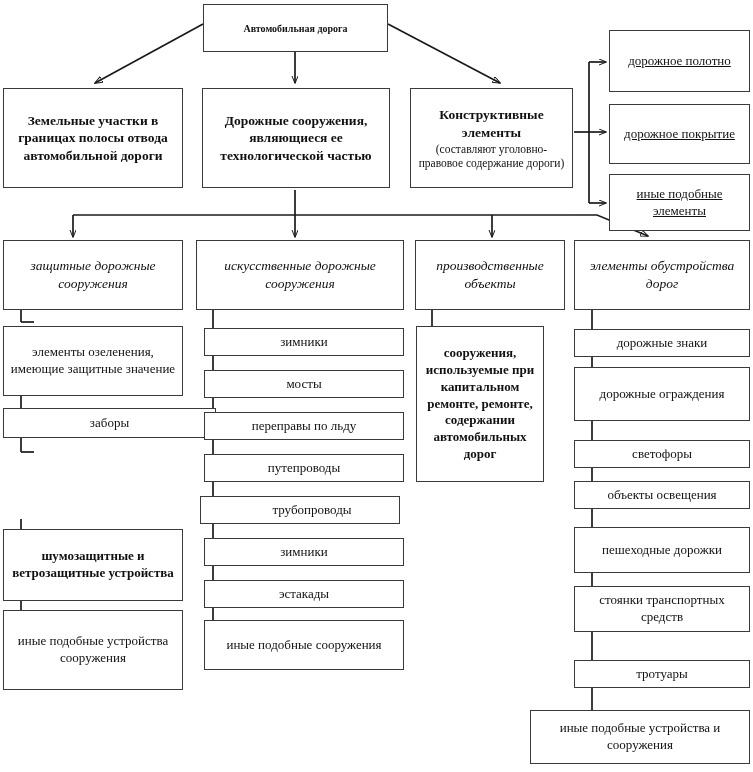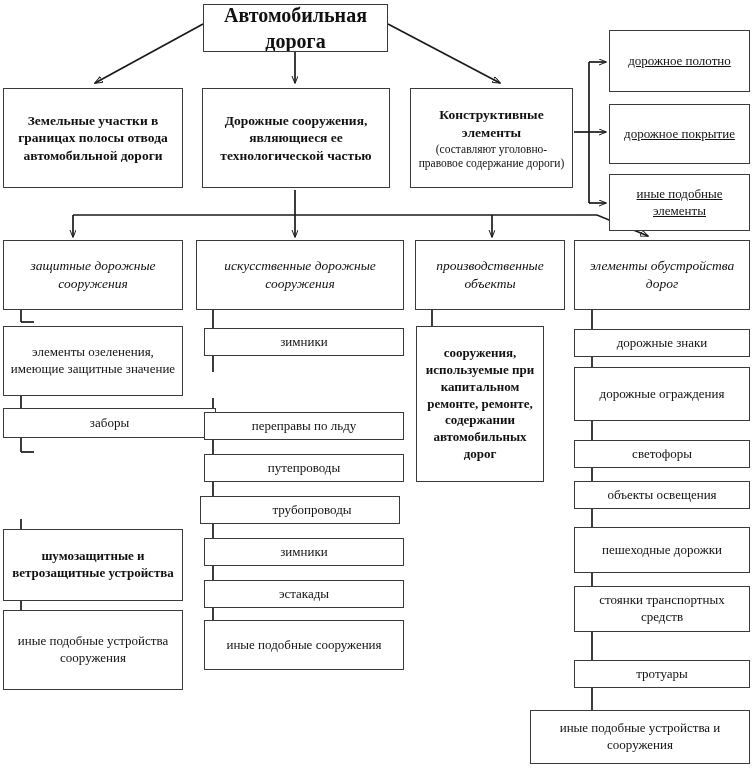--- a/index.html
+++ b/index.html
@@ -21,21 +21,21 @@
     padding:2px 4px;
   }
   .box span{display:block;width:100%;}
 
   .bold{font-weight:bold;}
   .ital{font-style:italic;}
   .under{text-decoration:underline;}
 
   .sub{font-weight:normal;font-size:11.5px;display:block;line-height:1.22;}
 
-  .f15{font-size:20px;}
+  .f15{font-size:10px;}
   .f135{font-size:13.5px;}
   .f13{font-size:13px;}
 
   
   .box.thin{border-width:1.4px;}
 
   svg.lines{position:absolute;left:0;top:0;width:753px;height:772px;pointer-events:none;}
   svg.lines line, svg.lines path, svg.lines polyline{stroke:#1a1a1a;fill:none;}
 </style>
 </head>
@@ -155,20 +155,23 @@
   <div class="box thin f13" style="left:3px;top:529px;width:180px;height:72px;font-weight:bold;">
     <span>шумозащитные и ветрозащитные устройства</span>
   </div>
   <div class="box thin f13" style="left:3px;top:610px;width:180px;height:80px;">
     <span>иные подобные устройства сооружения</span>
   </div>
 
   <div class="box thin f13" style="left:204px;top:328px;width:200px;height:28px;">
     <span>зимники</span>
   </div>
+  <div class="box thin f13" style="left:204px;top:370px;width:200px;height:28px;">
+    <span>мосты</span>
+  </div>
   <div class="box thin f13" style="left:204px;top:412px;width:200px;height:28px;">
     <span>переправы по льду</span>
   </div>
   <div class="box thin f13" style="left:204px;top:454px;width:200px;height:28px;">
     <span>путепроводы</span>
   </div>
   <div class="box thin f13" style="left:200px;top:496px;width:200px;height:28px;padding-left:28px;">
     <span>трубопроводы</span>
   </div>
   <div class="box thin f13" style="left:204px;top:538px;width:200px;height:28px;">

